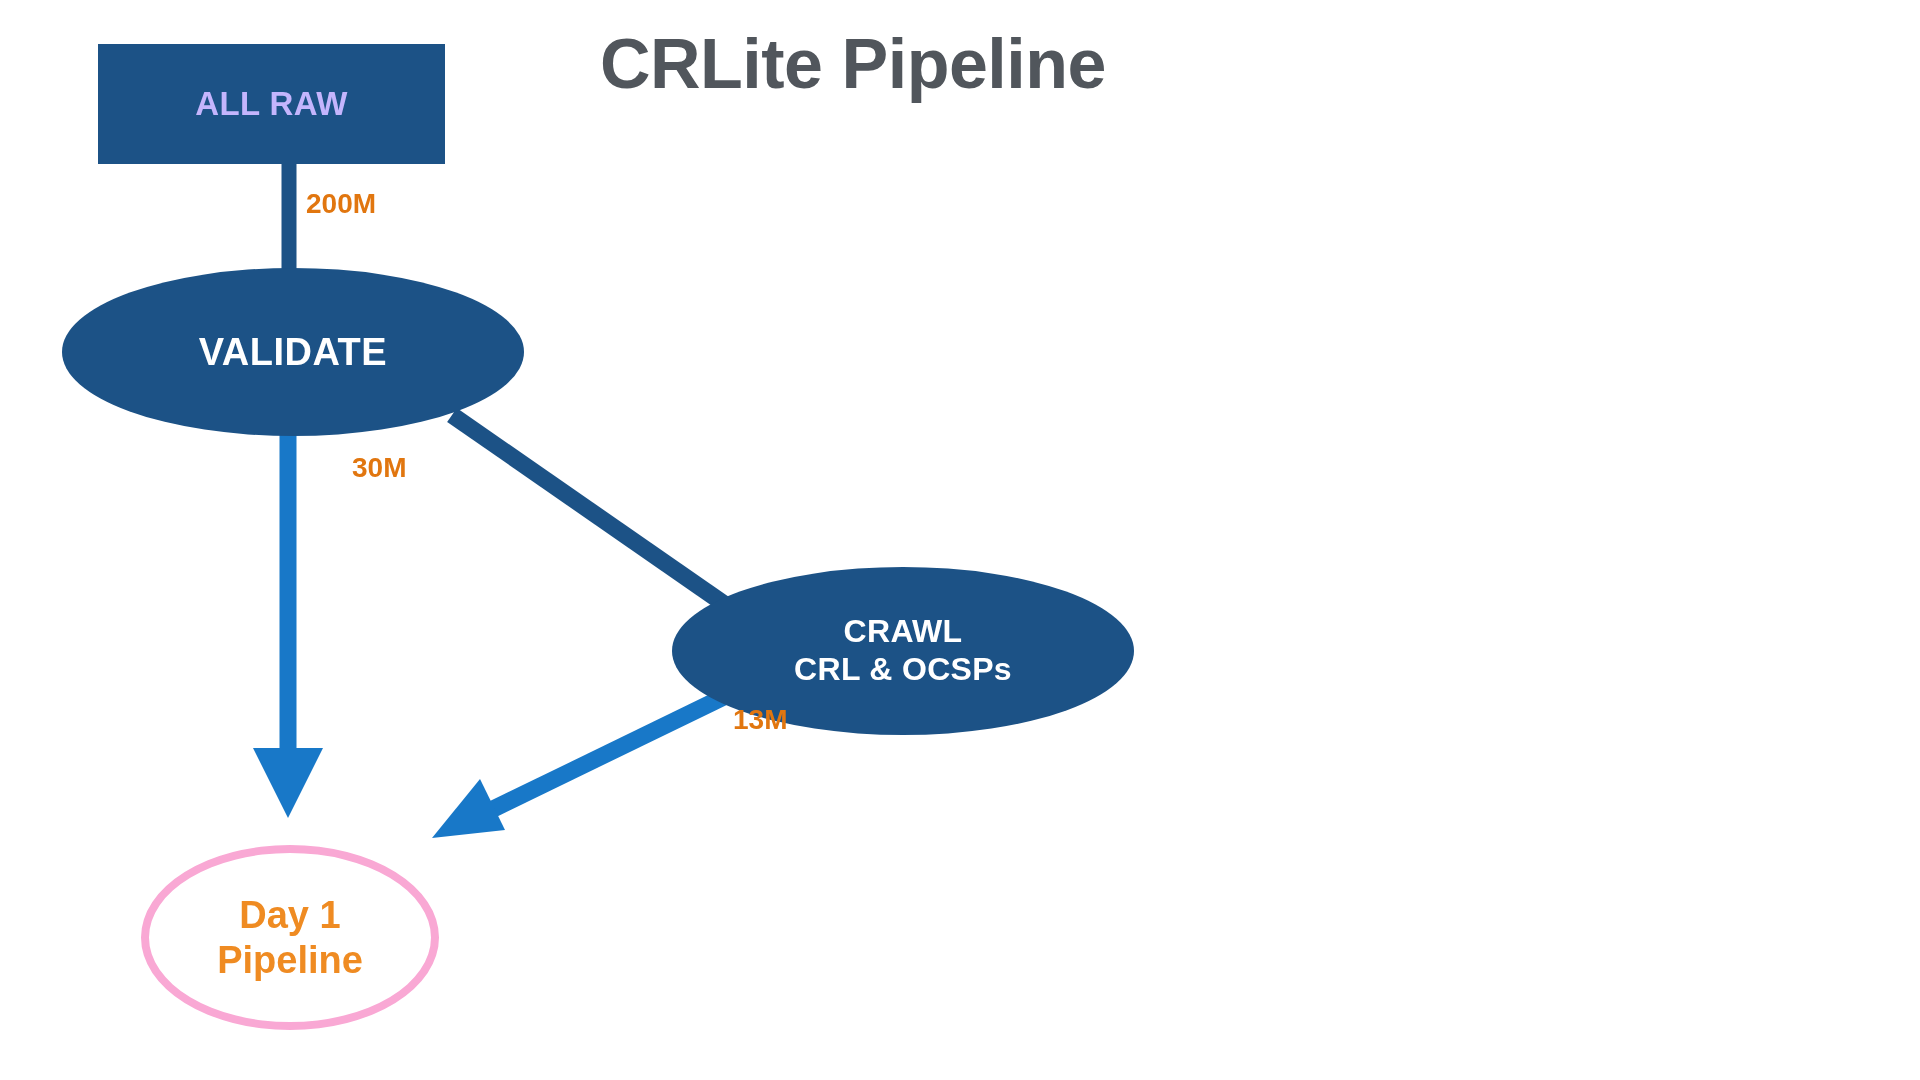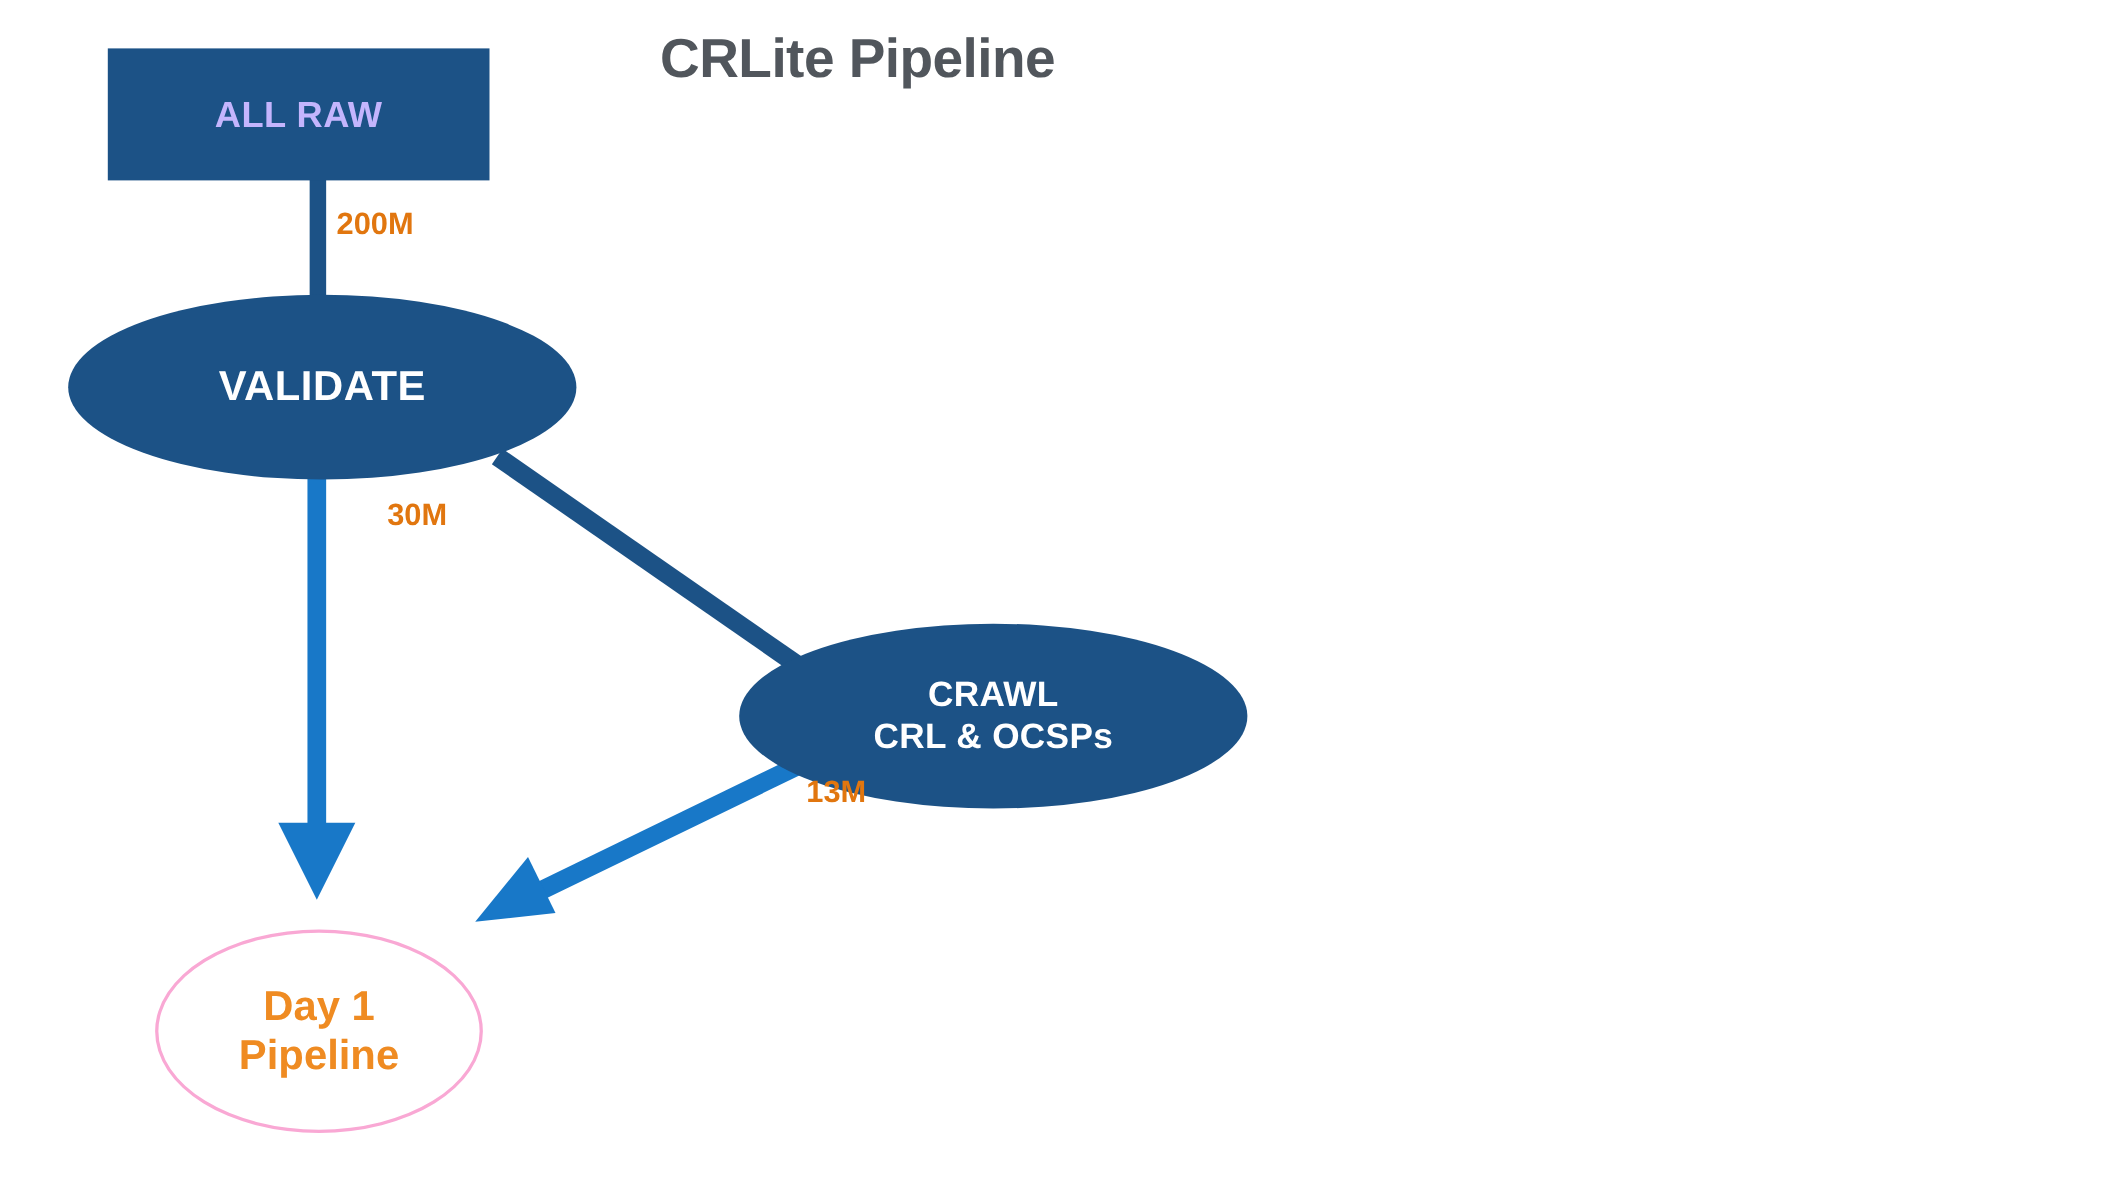--- a/index.html
+++ b/index.html
@@ -25,21 +25,21 @@
     top: 0;
     width: 1920px;
     height: 1080px;
   }
 
   
   .title {
     position: absolute;
     left: 600px;
     top: 24px;
-    font-size: 50px;
+    font-size: 70px;
     font-weight: bold;
     color: #51565c;
     letter-spacing: -0.5px;
     white-space: nowrap;
   }
 
   
   .node-rect {
     position: absolute;
     left: 98px;
@@ -90,21 +90,21 @@
     font-size: 32px;
     font-weight: bold;
     letter-spacing: 0.3px;
   }
   .ellipse-cascade {
     left: 141px;
     top: 845px;
     width: 298px;
     height: 185px;
     background: #ffffff;
-    border: 3px solid #f9a8d4;
+    border: 8px solid #f9a8d4;
     box-sizing: border-box;
     color: #ef8b22;
     font-size: 38px;
     font-weight: bold;
   }
 
   
   .edge-label {
     position: absolute;
     color: #e1760f;

